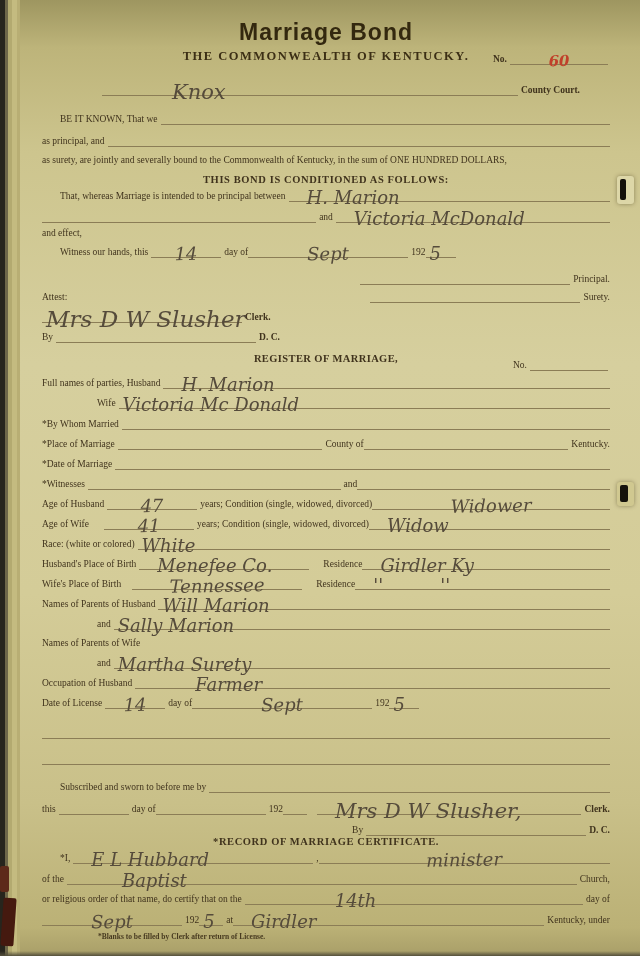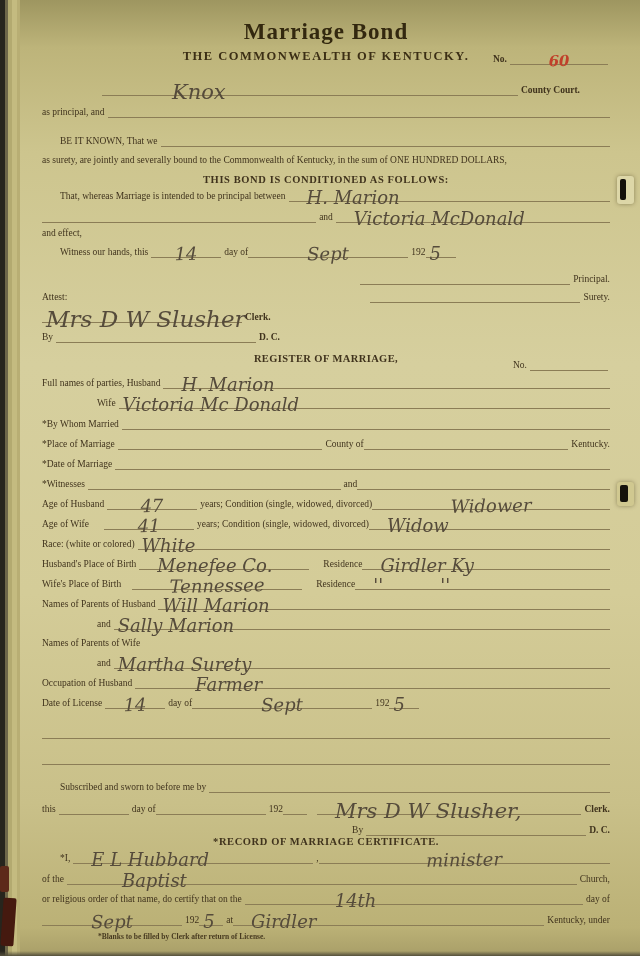--- a/index.html
+++ b/index.html
@@ -9,21 +9,21 @@
   .edge-left{position:absolute;left:0;top:0;bottom:0;width:26px;
     background:linear-gradient(90deg,#27251d 0 5px,#6e6749 5px 8px,#b3aa70 8px 12px,#c4bb80 12px 17px,#b8ae74 17px 20px,rgba(0,0,0,0) 20px);}
   .edge-bottom{position:absolute;left:0;right:0;bottom:0;height:5px;background:linear-gradient(0deg,#55503c,rgba(0,0,0,0));}
   .corner-mark{position:absolute;left:2px;bottom:10px;width:13px;height:48px;background:#45190f;border-radius:2px;transform:rotate(4deg);}
   .corner-mark2{position:absolute;left:0;bottom:64px;width:9px;height:26px;background:#5d2a1a;border-radius:2px;}
   .clip{position:absolute;right:6px;width:17px;height:28px;background:#ddd7a8;border-radius:3px;box-shadow:0 0 4px rgba(60,50,20,.45);}
   .clip::after{content:"";position:absolute;left:3px;top:3px;width:6px;height:21px;background:#15120c;border-radius:2px;}
   .clip.c2{height:24px;background:#d0c890;}
   .clip.c2::after{width:8px;height:17px;}
   .doc{position:absolute;left:42px;right:30px;top:20px;font-size:9.5px;line-height:11px;}
-  .title{text-align:center;font-family:Liberation Serif, serif;font-weight:bold;font-size:23px;line-height:24px;color:#33280f;letter-spacing:1px;}
+  .title{text-align:center;font-family:Liberation Sans, sans-serif;font-weight:bold;font-size:23px;line-height:24px;color:#33280f;letter-spacing:1px;}
   .subhead-row{position:relative;text-align:center;margin-top:7px;height:15px;}
   .subtitle{font-weight:bold;font-size:12.5px;letter-spacing:1.5px;color:#3c2f15;}
   .no-block{position:absolute;right:2px;top:0;width:115px;display:flex;align-items:flex-end;height:14px;}
   .r{display:flex;align-items:flex-end;margin-top:5px;min-height:13px;}
   .lbl{white-space:nowrap;padding-right:3px;}
   .lbl-l{padding-left:3px;padding-right:0;}
   .fill{flex:1 1 auto;border-bottom:1px solid #8b7d56;position:relative;height:13px;}
   .sp{flex:1 1 auto;height:13px;}
   .w24{flex:0 0 24px}.w30{flex:0 0 30px}.w60{flex:0 0 60px}
   .w70{flex:0 0 70px}.w90{flex:0 0 90px}.w110{flex:0 0 110px}.w140{flex:0 0 140px}
@@ -66,27 +66,27 @@
     </div>
     <div class="r" style="margin-top:16px">
       <span class="sp w60"></span>
       <span class="fill">
           <span class="hw big" style="left:70px;font-size:21px">Knox</span>
         </span>
       <span class="lbl lbl-l" style="font-weight:bold">County Court.</span>
       <span class="sp w30"></span>
     </div>
 
+    <div class="r" style="margin-top:15px">
+      <span class="ind18"></span>
+      <span class="lbl">BE IT KNOWN, That we</span>
+      <span class="fill"></span>
+    </div>
     <div class="r" style="margin-top:8px">
       <span class="lbl">as principal, and</span>
-      <span class="fill"></span>
-    </div>
-    <div class="r" style="margin-top:15px">
-      <span class="ind18"></span>
-      <span class="lbl">BE IT KNOWN, That we</span>
       <span class="fill"></span>
     </div>
     <div class="r" style="margin-top:6px">
       <span class="lbl" style="white-space:normal">as surety, are jointly and severally bound to the Commonwealth of Kentucky, in the sum of ONE HUNDRED DOLLARS,</span>
     </div>
     <div class="heading" style="margin-top:8px">THIS BOND IS CONDITIONED AS FOLLOWS:</div>
     <div class="r" style="margin-top:3px">
       <span class="ind18"></span>
       <span class="lbl">That, whereas Marriage is intended to be principal between</span>
       <span class="fill">

